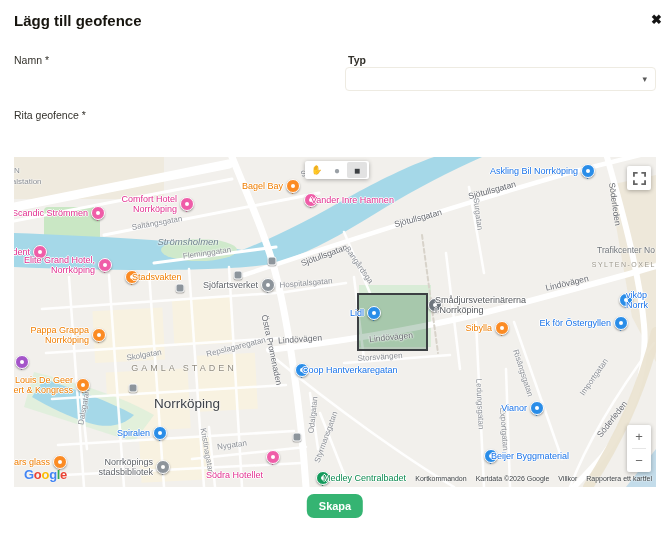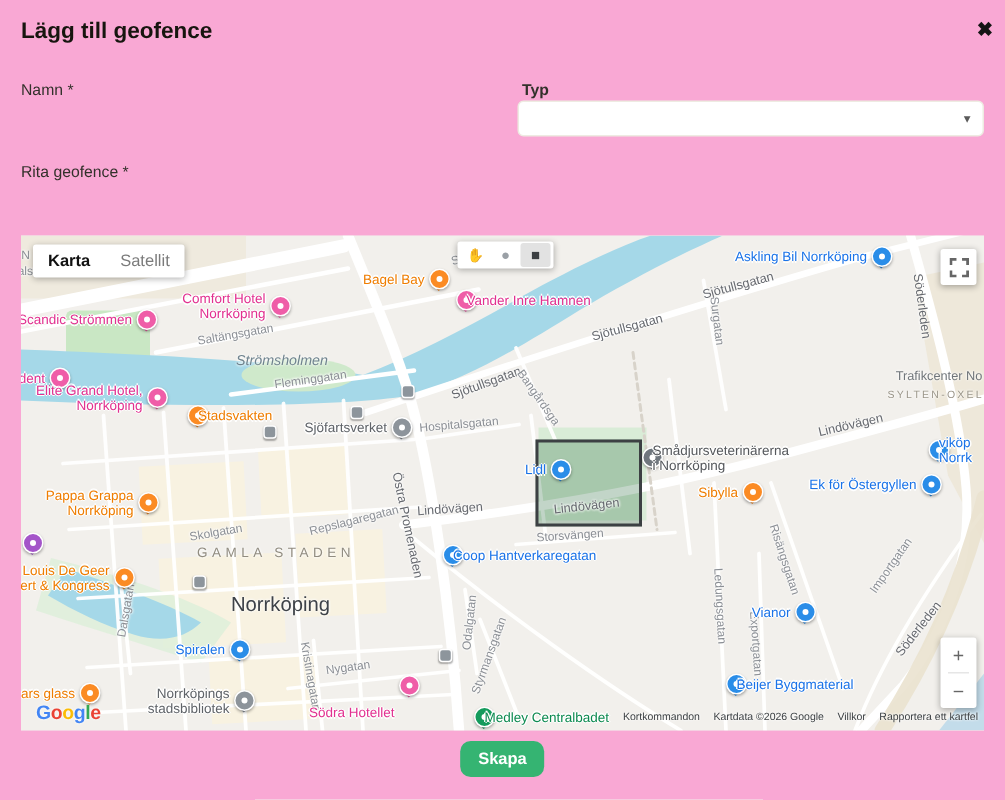--- a/index.html
+++ b/index.html
@@ -1,18 +1,18 @@
 <!DOCTYPE html>
 <html><head>
 <meta charset="utf-8">
 <style>
   * { margin:0; padding:0; box-sizing:border-box; }
   html,body { width:670px; height:533px; }
   body { background:#f2efe9; font-family:"Liberation Sans", sans-serif; overflow:hidden; }
-  .modal { position:relative; width:670px; height:533px; background:#f9a8d4; }
+  .modal { position:relative; width:670px; height:533px; background:#ffffff; }
 
   .modal-title { position:absolute; left:14px; top:12px; font-size:15px; font-weight:700; color:#17150f; }
   .close-btn { position:absolute; right:8px; top:12px; border:none; background:none; font-size:13px; font-weight:700; color:#141414; cursor:pointer; }
 
   .field-label { position:absolute; font-size:10.5px; color:#33312b; }
   .txt-input { position:absolute; height:24px; border:1px solid #e3ded2; border-radius:6px;
                background:#fbfaf5; font-size:10.5px; color:#4f4d48; padding:0 9px;
                font-family:"Liberation Sans",sans-serif; }
   .select-box { position:absolute; left:345px; top:67px; width:311px; height:24px; background:#fff;
                 border:1px solid #eeebe2; border-radius:4px; display:flex; align-items:center;
@@ -372,24 +372,20 @@
           </span>
           <span class="plabel pl-right" style="color: rgb(26, 115, 232);">Beijer Byggmaterial</span>
         </div>
         <div class="poi" style="left: 8px; top: 205px;">
           <span class="pdot" style="background: rgb(164, 85, 201);">
             <i class="ptail" style="background: rgb(164, 85, 201);"></i>
           </span>
         </div>
       </div>
 
-    <div class="maptype">
-      <button class="sel">Karta</button>
-      <button class="unsel">Satellit</button>
-    </div>
 
     <div class="tools">
         <button class="tool">✋</button>
         <button class="tool">●</button>
         <button class="tool sel">■</button>
       </div>
 
     <button class="fullscreen">
       <svg width="13" height="13" viewBox="0 0 14 14">
         <path d="M1 5V1h4 M9 1h4v4 M13 9v4H9 M5 13H1V9" fill="none" stroke="#666" stroke-width="2"></path>

